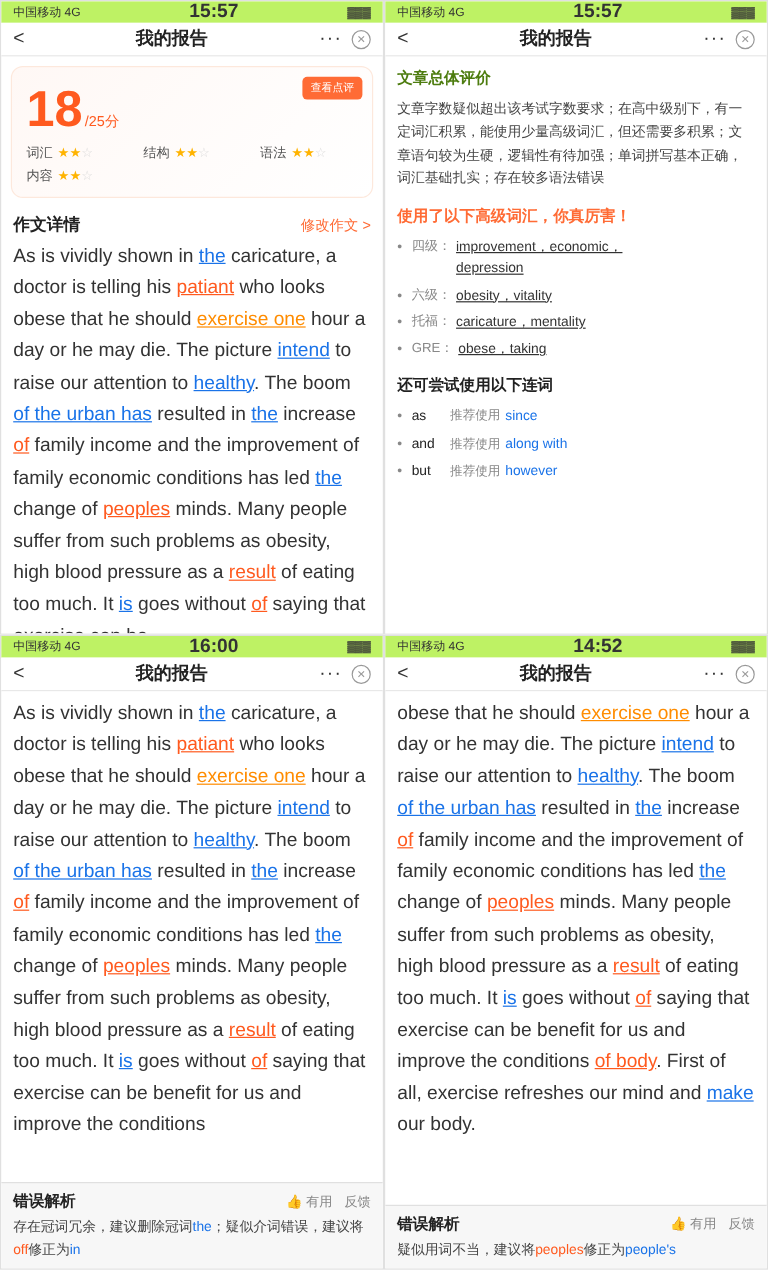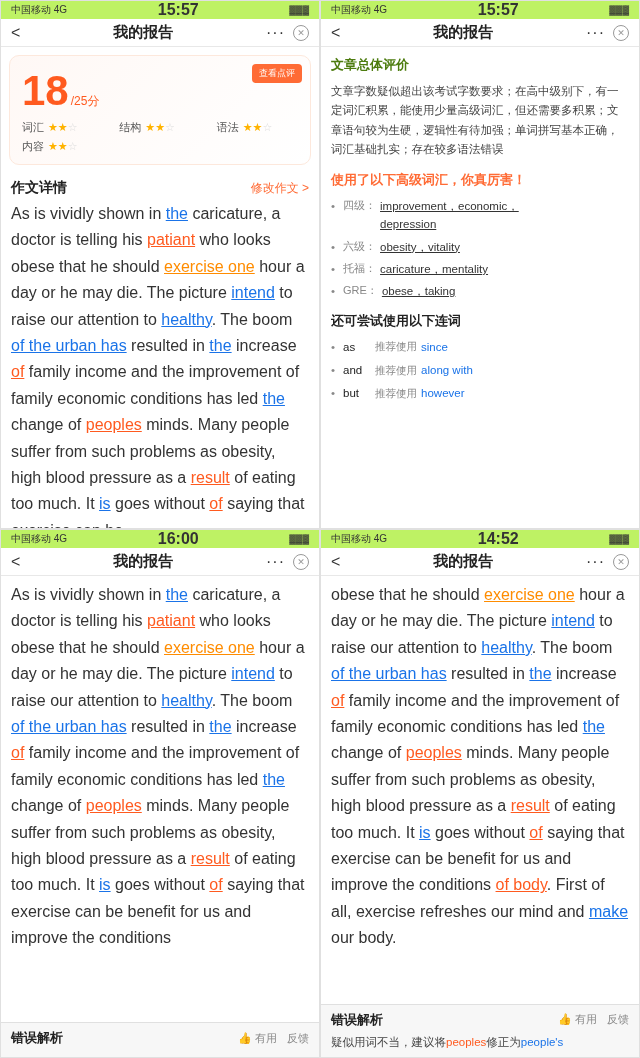--- a/index.html
+++ b/index.html
@@ -419,20 +419,23 @@
   </div>
 
   <div class="error-bar">
     <div class="error-title-row">
       <span class="error-title">错误解析</span>
       <div class="error-actions">
         <span>👍 有用</span>
         <span>反馈</span>
       </div>
     </div>
+    <div class="error-text">
+      存在冠词冗余，建议删除冠词<span class="kw">the</span>；疑似介词错误，建议将<span class="kw-red">off</span>修正为<span class="kw">in</span>
+    </div>
   </div>
 </div>
 
 <div class="panel">
   <div class="status-bar">
     <span class="carrier">中国移动 4G</span>
     <span class="time">14:52</span>
     <span class="icons">▓▓▓</span>
   </div>
   <div class="nav-bar">

